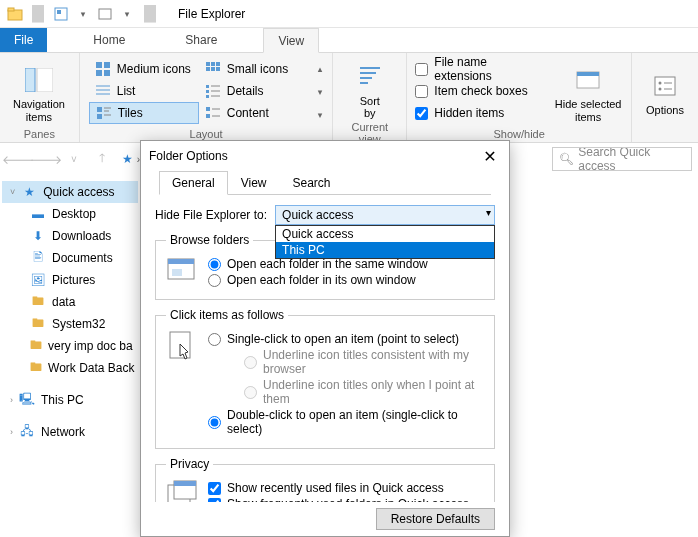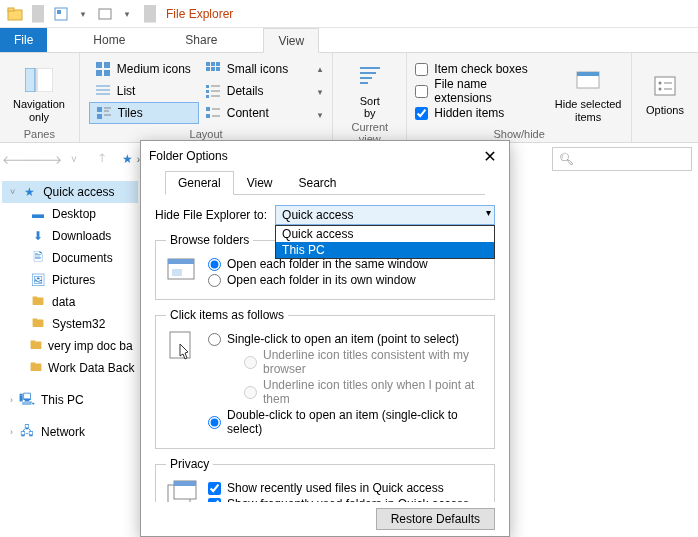--- a/index.html
+++ b/index.html
@@ -1,21 +1,21 @@
 <!DOCTYPE html>
 <html><head>
 <meta charset="utf-8">
 <style>
 * { margin:0; padding:0; box-sizing:border-box; font-family:"Segoe UI",Tahoma,sans-serif; font-size:12px; }
 body { background:#fff; width:698px; height:537px; overflow:hidden; position:relative; }
 .titlebar { height:28px; display:flex; align-items:center; padding:0 6px; border-bottom:1px solid #e5e5e5; background:#fff; }
 .titlebar .qat { display:flex; align-items:center; gap:4px; }
 .titlebar .qat-icon { width:18px; height:18px; display:flex; align-items:center; justify-content:center; }
 .titlebar .sep { width:1px; height:18px; background:#d0d0d0; margin:0 4px; }
-.titlebar .wintitle { margin-left:6px; color:#c2410c; }
+.titlebar .wintitle { margin-left:18px; color:#000000; }
 .menutabs { height:25px; display:flex; align-items:stretch; border-bottom:1px solid #dadada;gap:32px; }
 .menutabs .filetab { background:#1979ca; color:#fff; padding:4px 14px; display:flex; align-items:center; }
 .menutabs .tab { padding:4px 14px; display:flex; align-items:center; color:#444; }
 .menutabs .tab.active { background:#f5f5f5; border:1px solid #dadada; border-bottom:1px solid #f5f5f5; margin-bottom:-1px; }
 .ribbon { height:90px; background:#f5f5f5; display:flex; border-bottom:1px solid #dadada; }
 .rgroup { border-right:1px solid #e0e0e0; padding:4px 8px 0 8px; display:flex; flex-direction:column; justify-content:space-between; }
 .rgroup .glabel { text-align:center; color:#666; font-size:11px; padding:2px 0; }
 .rcontent { display:flex; gap:6px; flex:1; }
 .bigbtn { display:flex; flex-direction:column; align-items:center; justify-content:center; width:62px; gap:2px; padding-top:4px; }
 .bigbtn .bicon { width:32px; height:32px; display:flex; align-items:center; justify-content:center; }
@@ -38,21 +38,21 @@
 .titem.lvl2 { padding-left:28px; }
 .ticon { width:16px; height:16px; display:flex; align-items:center; justify-content:center; }
 .spacer { height:10px; }
 .mainpane { flex:1; padding:10px; color:#000; }
 .mrow { display:flex; gap:40px; margin-bottom:14px; }
 .mitem { display:flex; align-items:center; gap:6px; }
 
 .dialog { position:absolute; left:140px; top:140px; width:370px; height:397px; background:#fff; border:1px solid #999; box-shadow:0 4px 16px rgba(0,0,0,0.3); display:flex; flex-direction:column; }
 .dtitle { height:30px; display:flex; align-items:center; padding:0 8px; }
 .dtitle .dclose { margin-left:auto; font-size:16px; width:22px; text-align:center; }
-.dtabs { display:flex; border-bottom:1px solid #ccc; margin:0 24px; }
+.dtabs { display:flex; border-bottom:1px solid #ccc; margin:0 18px; }
 .dtabs .dtab { padding:4px 12px; border:1px solid transparent; margin-bottom:-1px; }
 .dtabs .dtab.active { border:1px solid #ccc; border-bottom:1px solid #fff; background:#fff; }
 .dbody { padding:10px 14px 8px 14px; flex:1; overflow:hidden; }
 .drow { display:flex; align-items:center; gap:8px; margin-bottom:4px; }
 fieldset { border:1px solid #ccc; padding:8px 12px 10px 10px; margin-top:8px; }
 legend { padding:0 4px; }
 .dselect { position:relative; flex:1; }
 .dselect .dselbox { border:1px solid #7eb4ea; background:#e5f1fb; padding:1px 18px 1px 6px; height:20px; display:flex; align-items:center; }
 .dselect .dselarrow { position:absolute; right:4px; top:2px; font-size:10px; }
 .droplist { position:absolute; left:0; right:0; top:20px; background:#fff; border:1px solid #333; z-index:10; }
@@ -106,21 +106,21 @@
   <div class="rgroup" style="width:80px;">
     <div class="rcontent">
       <div class="bigbtn">
         <span class="bicon">
             <svg width="28" height="24">
               <rect x="0" y="0" width="10" height="24" fill="#cde6f7" stroke="#5b9bd5"></rect>
               <rect x="12" y="0" width="16" height="24" fill="#fff" stroke="#ccc"></rect>
             </svg>
           </span>
         <span class="blabel" style="white-space:pre-line;">Navigation
-only</span>
+items</span>
       </div>
     </div>
     <div class="glabel">Panes</div>
   </div>
   <div class="rgroup">
     <div class="rcontent">
       <div class="layoutgrid">
         <div class="litem">
             <span class="licon">
               <svg width="14" height="14">
@@ -215,25 +215,25 @@
 by</span>
       </div>
     </div>
     <div class="glabel">Current view</div>
   </div>
   <div class="rgroup">
     <div class="rcontent">
       <div style="display:flex;flex-direction:column;gap:2px;padding-top:2px;">
         <label class="chkrow">
             <input type="checkbox" style="">
-            <span>Item check boxes</span>
+            <span>File name extensions</span>
           </label>
         <label class="chkrow">
             <input type="checkbox" style="">
-            <span>File name extensions</span>
+            <span>Item check boxes</span>
           </label>
         <label class="chkrow">
             <input type="checkbox" checked="" style="">
             <span>Hidden items</span>
           </label>
       </div>
       <div class="bigbtn" style="width:70px;">
         <span class="bicon">
             <svg width="28" height="22">
               <rect x="3" y="3" width="22" height="16" fill="#fff" stroke="#aaa"></rect>
@@ -269,20 +269,21 @@
   <span class="navarrow">🡐</span>
   <span class="navarrow">🡒</span>
   <span class="navarrow" style="font-size:10px;">˅</span>
   <span class="navarrow">🡑</span>
   <span class="crumb">
     <span style="color:#2e84d4;">★</span>
     <span style="font-size:10px;color:#666;">›</span>
   </span>
   <div class="searchbox">
     <span style="color:#888;">🔍︎</span>
+    <span>Search Quick access</span>
   </div>
 </div>
 
 <div class="content">
   <div class="tree">
     <div class="titem lvl0 sel">
         <span style="color:#888;font-size:9px;">˅</span>
         <span class="ticon" style="color:#2e84d4;">★</span>
         <span>Quick access</span>
       </div>

